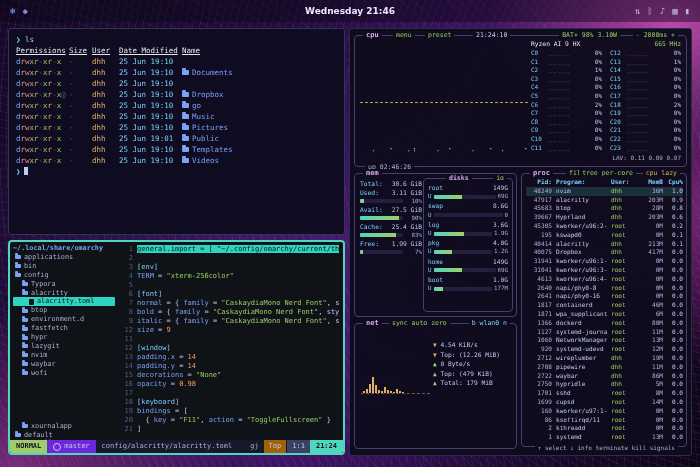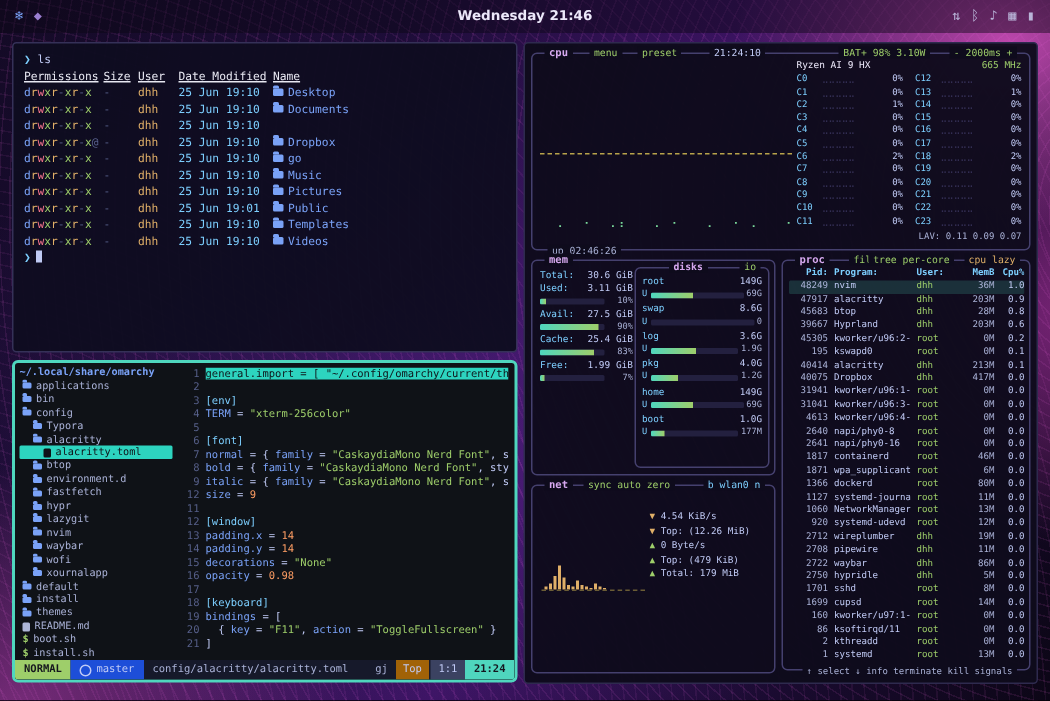--- a/index.html
+++ b/index.html
@@ -53,21 +53,21 @@
   .editor{flex:1;padding:3px 0 0 0;font-size:7px;line-height:9px;overflow:hidden;}
   .eline{display:flex;}
   .lnum{width:16px;text-align:right;padding-right:4px;color:#565f89;flex-shrink:0;}
   .lcontent{white-space:pre;overflow:hidden;color:#c0caf5;}
   .tm-sec{color:#7dcfff;} .tm-key{color:#7aa2f7;} .tm-op{color:#c0caf5;} .tm-str{color:#9ece6a;} .tm-num{color:#ff9e64;}
   .hl-line{background:#2dd4bf;color:#0f1419;}
   .hl-line span{color:#0f1419 !important;background:transparent !important;}
   
   .sl{height:13px;background:#16192a;display:flex;align-items:stretch;font-size:7px;line-height:13px;white-space:nowrap;}
   .sl-mode{background:#9ece6a;color:#15161e;font-weight:bold;padding:0 6px;}
-  .sl-branch{background:#1d4ed8;color:#c0caf5;padding:0 6px;display:flex;align-items:center;gap:3px;}
+  .sl-branch{background:#6d28d9;color:#c0caf5;padding:0 6px;display:flex;align-items:center;gap:3px;}
   .sl-path{color:#a9b1d6;padding:0 6px;}
   .sl-keys{margin-left:auto;color:#a9b1d6;padding:0 5px;}
   .sl-pos{background:#a16207;color:#c0caf5;padding:0 5px;}
   .sl-cur{background:#3b4261;color:#c0caf5;padding:0 5px;border-left:1px solid #16192a;}
   .sl-time{background:#4fd6be;color:#15161e;font-weight:bold;padding:0 6px;}
   .branch-ic{width:6px;height:6px;border:1px solid #c0caf5;border-radius:50%;display:inline-block;}
   
   #btop{left:349px;top:28px;width:343px;height:428px;background:rgba(14,11,28,0.97);border:1px solid #2e2a4e;padding:2px;color:#c0caf5;}
   .bwrap{position:relative;width:100%;height:100%;}
   .bbox{position:absolute;border:1px solid #45406e;border-radius:4px;box-sizing:border-box;}
@@ -155,21 +155,20 @@
           <span>Size</span>
           <span>User</span>
           <span>Date Modified</span>
           <span>Name</span>
         </div>
         <div class="ls-row">
           <span><span class="pc-d">d</span><span class="pc-r">r</span><span class="pc-w">w</span><span class="pc-x">x</span><span class="pc-r">r</span><span class="pc-o">-</span><span class="pc-x">x</span><span class="pc-r">r</span><span class="pc-o">-</span><span class="pc-x">x</span></span>
           <span class="ls-size">-</span>
           <span class="ls-user">dhh</span>
           <span class="ls-date">25 Jun 19:10</span>
-          <span class="ls-name"><span class="fold"></span>Desktop</span>
         </div>
         <div class="ls-row">
           <span><span class="pc-d">d</span><span class="pc-r">r</span><span class="pc-w">w</span><span class="pc-x">x</span><span class="pc-r">r</span><span class="pc-o">-</span><span class="pc-x">x</span><span class="pc-r">r</span><span class="pc-o">-</span><span class="pc-x">x</span></span>
           <span class="ls-size">-</span>
           <span class="ls-user">dhh</span>
           <span class="ls-date">25 Jun 19:10</span>
           <span class="ls-name"><span class="fold"></span>Documents</span>
         </div>
         <div class="ls-row">
           <span><span class="pc-d">d</span><span class="pc-r">r</span><span class="pc-w">w</span><span class="pc-x">x</span><span class="pc-r">r</span><span class="pc-o">-</span><span class="pc-x">x</span><span class="pc-r">r</span><span class="pc-o">-</span><span class="pc-x">x</span></span>
@@ -286,21 +285,21 @@
               <span>nvim</span>
             </div>
             <div class="titem" style="padding-left: 9px;">
               <span class="ticon folder"></span>
               <span>waybar</span>
             </div>
             <div class="titem" style="padding-left: 9px;">
               <span class="ticon folder"></span>
               <span>wofi</span>
             </div>
-            <div class="titem" style="padding-left: 9px;">
+            <div class="titem" style="padding-left: 9px; margin-top: 44px;">
               <span class="ticon folder"></span>
               <span>xournalapp</span>
             </div>
             <div class="titem" style="padding-left: 2px;">
               <span class="ticon folder"></span>
               <span>default</span>
             </div>
             <div class="titem" style="padding-left: 2px;">
               <span class="ticon folder"></span>
               <span>install</span>

